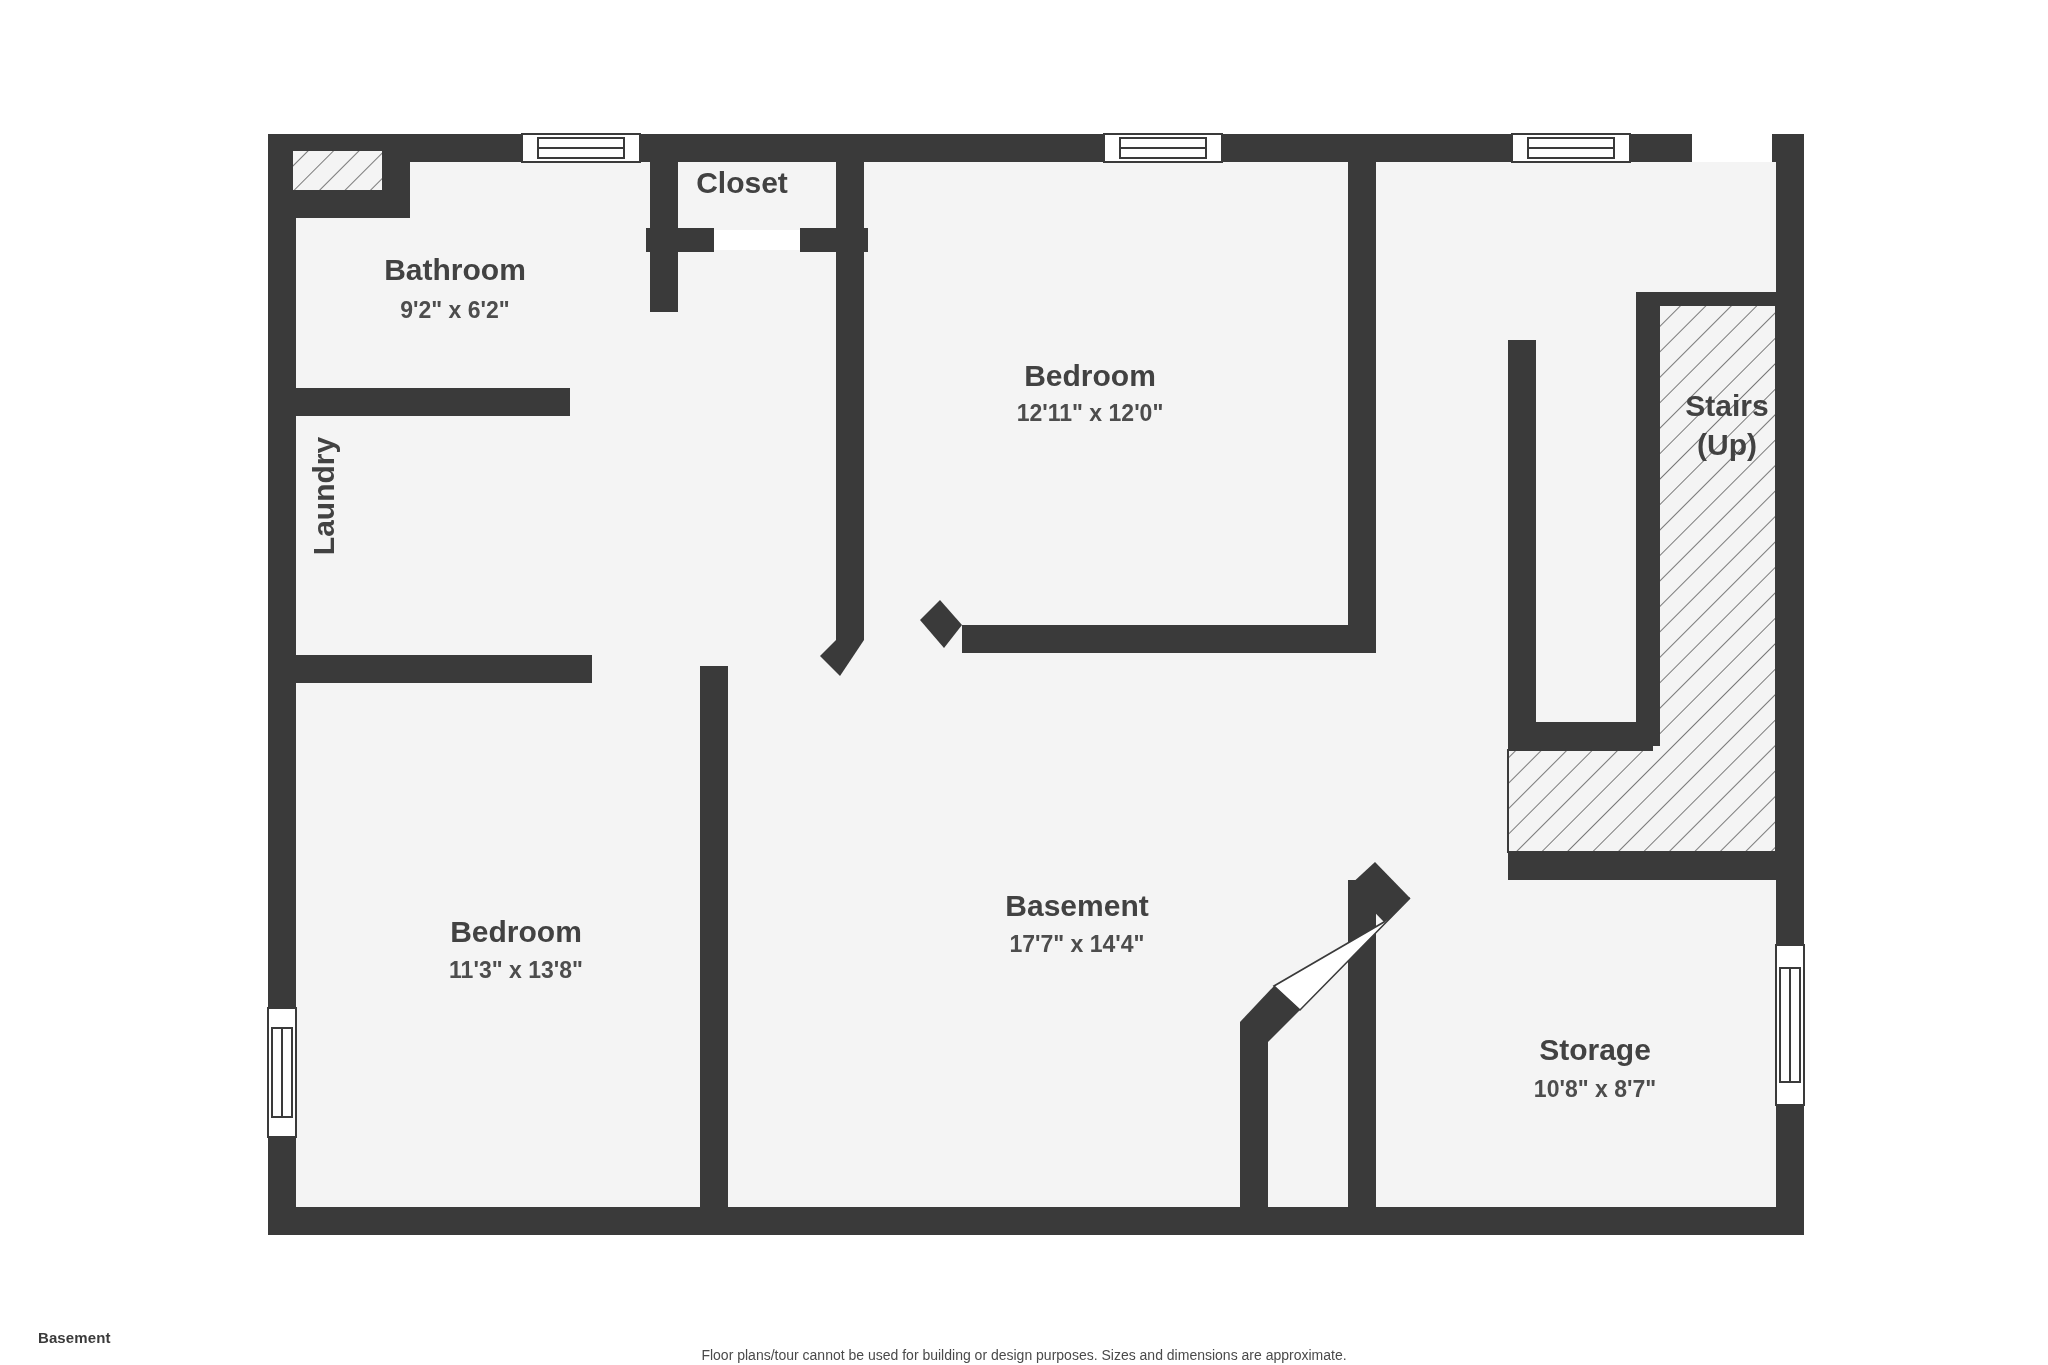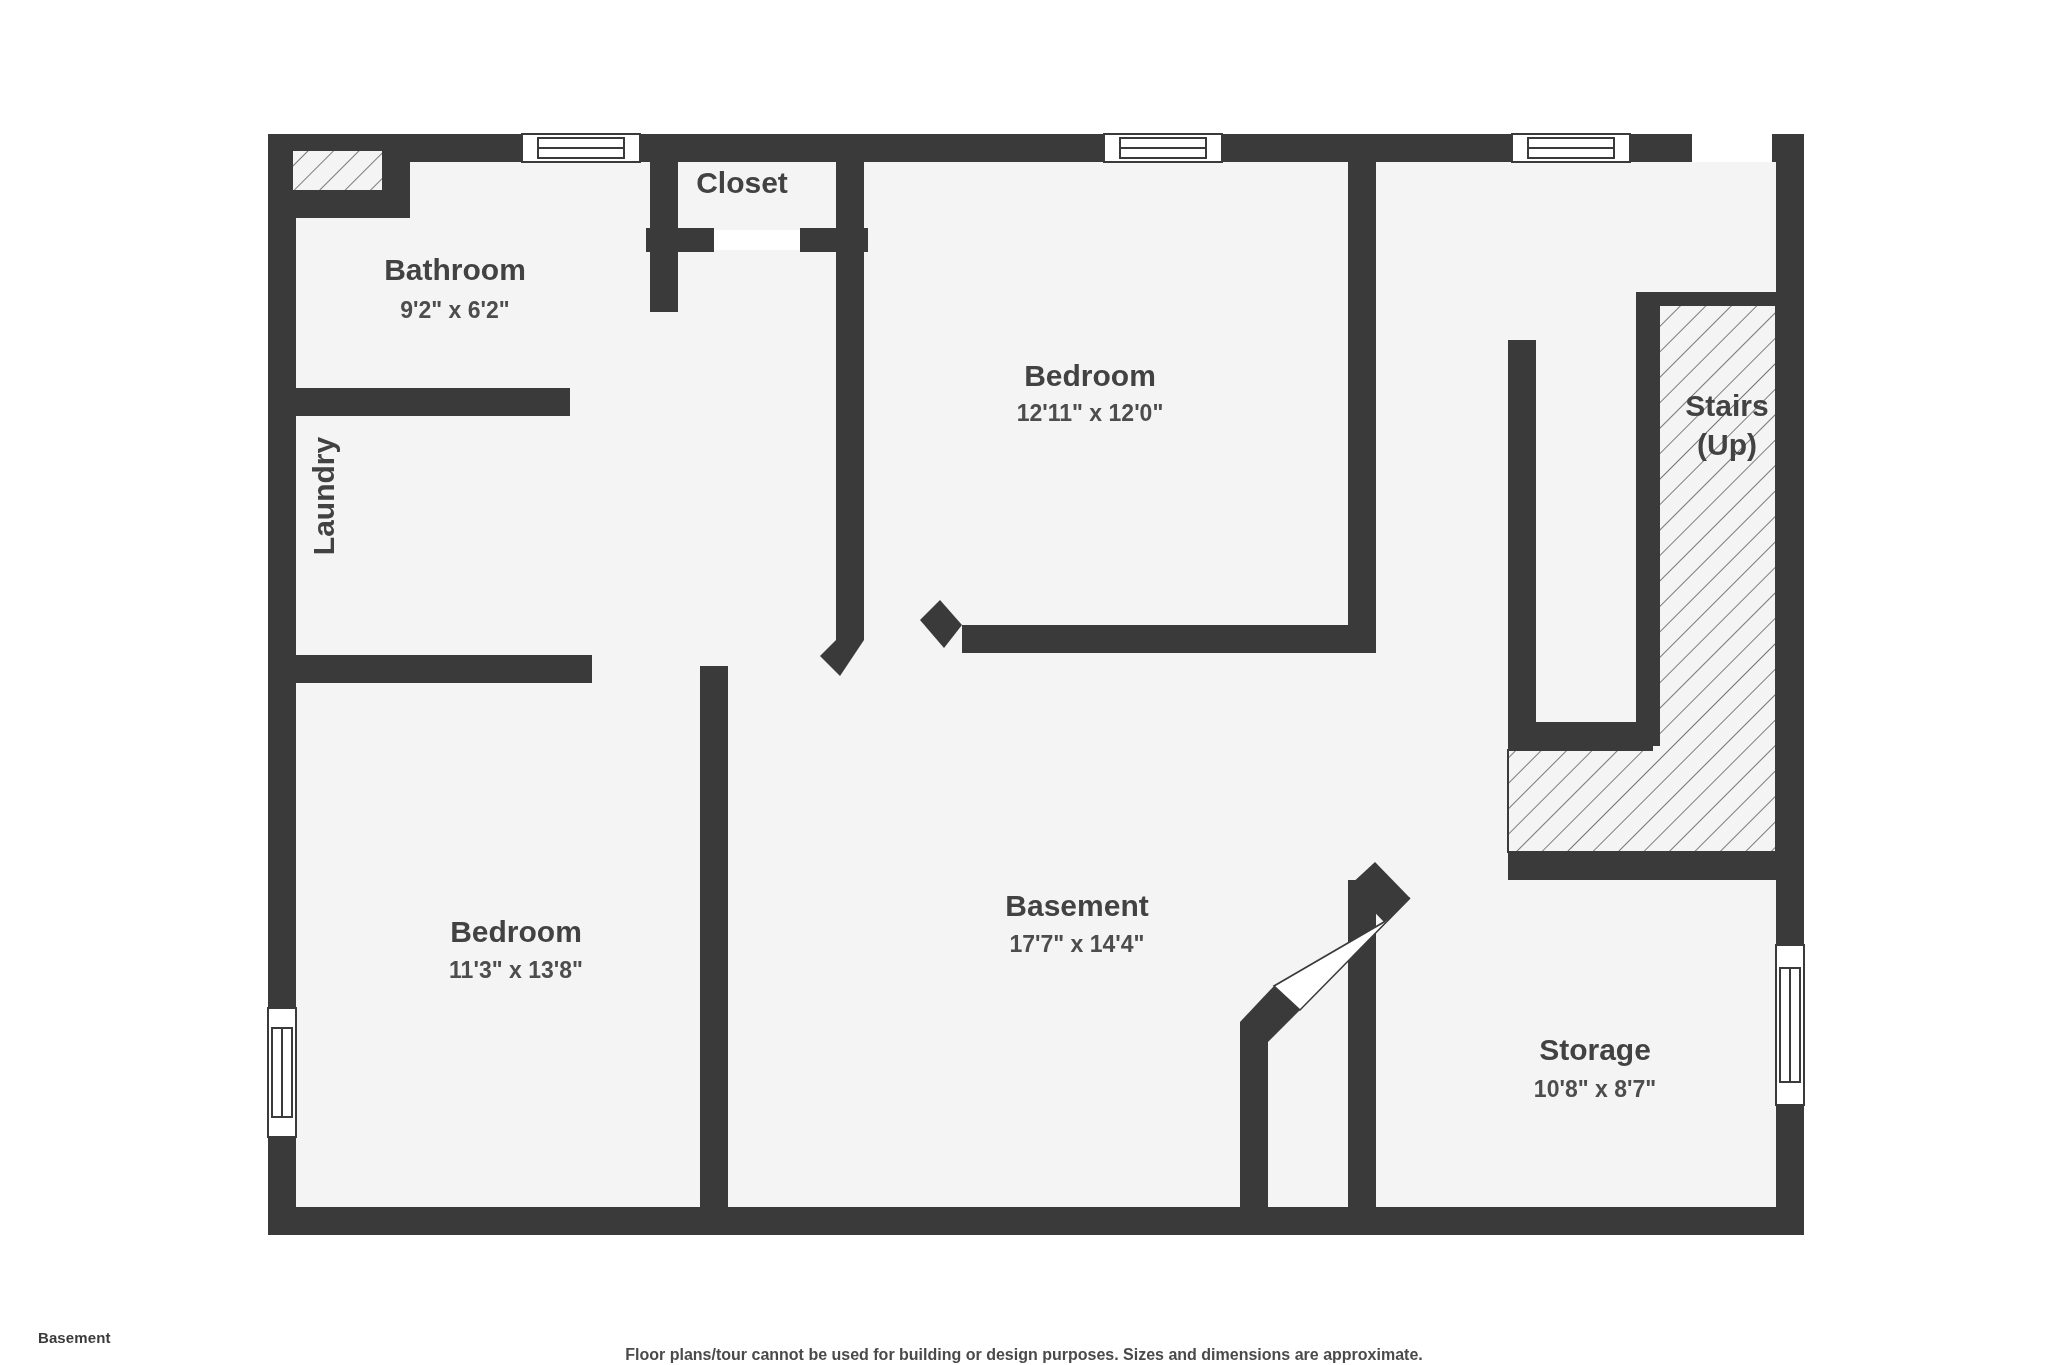--- a/index.html
+++ b/index.html
@@ -52,22 +52,22 @@
     letter-spacing: 0.1px;
     white-space: nowrap;
     transform: translateY(-50%);
   }
   .footer-disclaimer {
     position: absolute;
     left: 50%;
     top: 1355px;
     transform: translate(-50%, -50%);
     font-family: "Liberation Sans", sans-serif;
-    font-weight: bold;
-    font-size: 16px;
+    font-weight: normal;
+    font-size: 14px;
     color: #4a4a4a;
     white-space: nowrap;
   }
 </style>
 </head>
 <body>
 
 <div id="floorplan-stage">
 
   <svg class="plan" viewBox="0 0 2048 1365" xmlns="http://www.w3.org/2000/svg">

